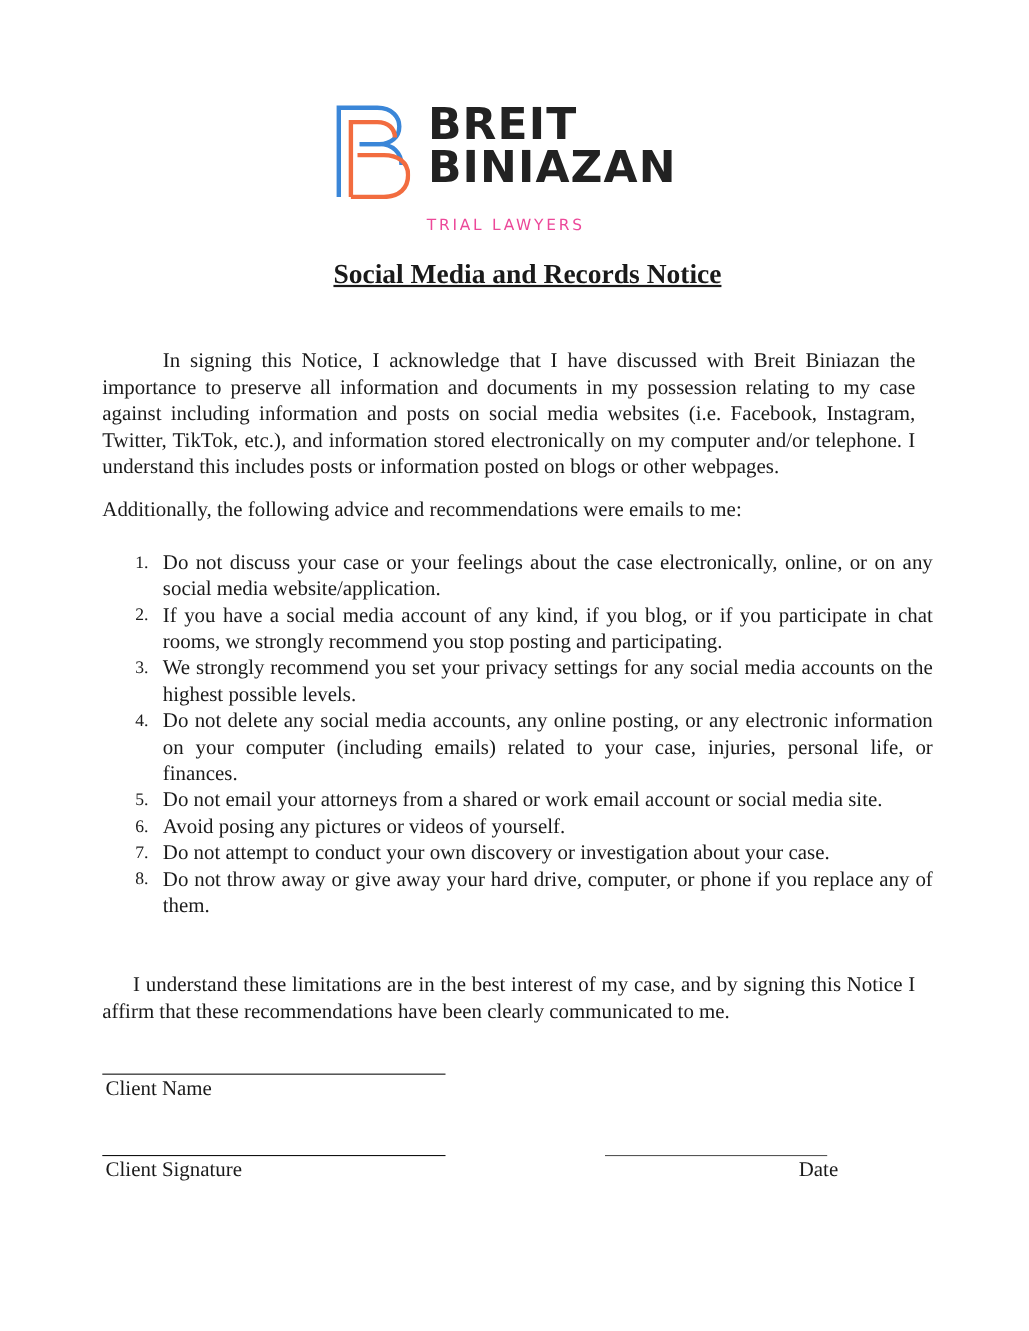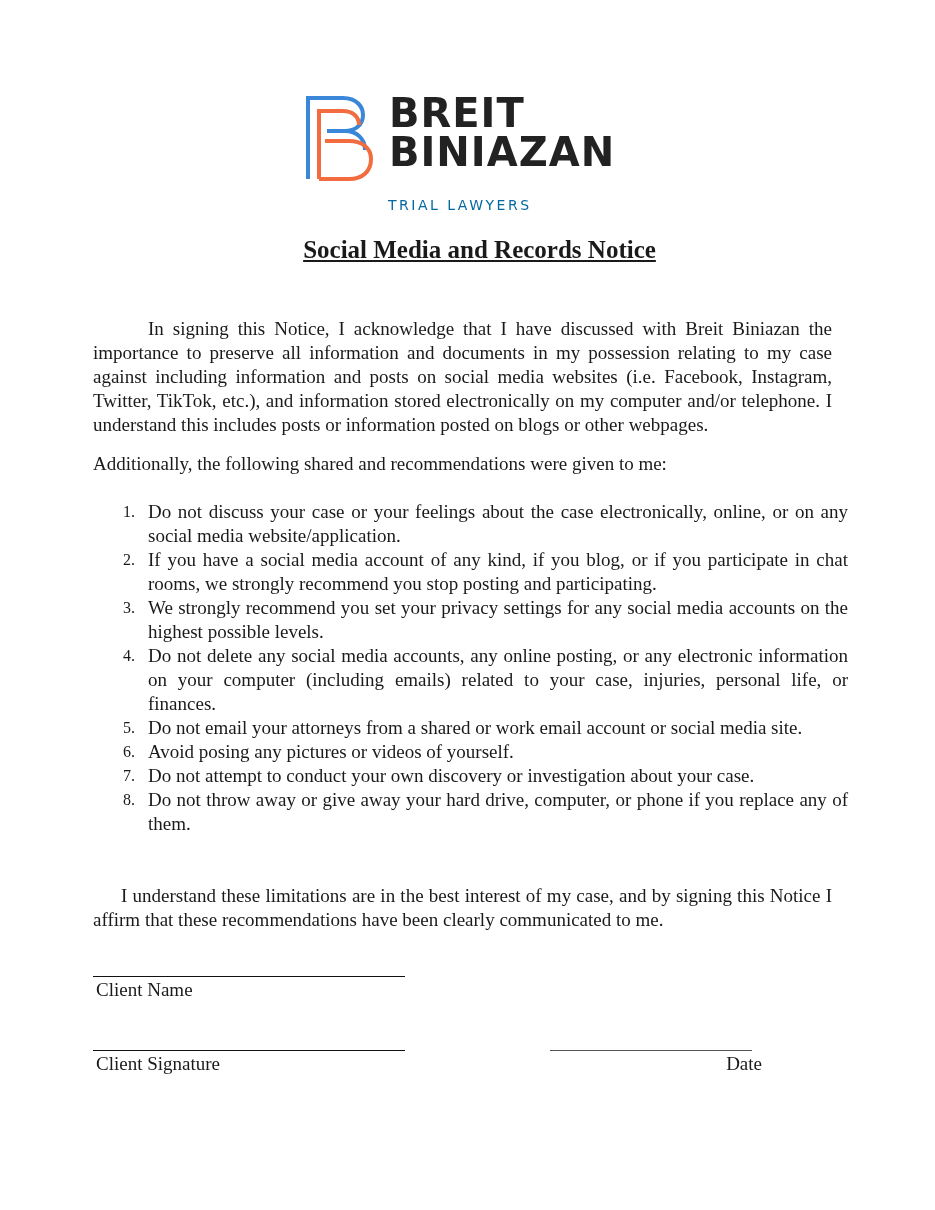--- a/index.html
+++ b/index.html
@@ -3,21 +3,21 @@
 <meta charset="utf-8">
 <style>
   html, body { margin: 0; padding: 0; background: #ffffff; }
   body { width: 935px; height: 1210px; position: relative; overflow: hidden; color: #1a1a1a; }
   .page { position: absolute; left: 0; top: 0; width: 857px; height: 1210px; background: #fff; }
 
   .logo { position: absolute; left: 305px; top: 95px; width: 330px; height: 120px; }
   .logo-mark { position: absolute; left: 0; top: 0; width: 68px; height: 86px; }
   .logo-word { position: absolute; left: 84px; top: -2px; font-family: "DejaVu Sans", sans-serif; font-weight: bold; color: #222; font-size: 40px; line-height: 40px; letter-spacing: 1px; }
   .logo-word div { height: 39px; }
-  .logo-tag { position: absolute; left: 83px; top: 102px; font-family: "DejaVu Sans", sans-serif; color: #0369a1; font-size: 14px; letter-spacing: 2.5px; }
+  .logo-tag { position: absolute; left: 83px; top: 102px; font-family: "DejaVu Sans", sans-serif; color: #ec4899; font-size: 14px; letter-spacing: 2.5px; }
 
   .serif { font-family: "Liberation Serif", serif; }
   .title { position: absolute; left: 0; width: 935px; top: 236px; text-align: center; font-size: 25px; font-weight: bold; text-decoration: underline; padding-left: 12px; }
 
   .para { position: absolute; left: 93px; width: 739px; font-size: 19px; line-height: 24px; text-align: justify; }
   .p1 { top: 284px; text-indent: 55px; margin-top: 33px; }
   .p2 { top: 452px; }
   .p3 { top: 884px; text-indent: 28px; }
 
   .list { position: absolute; left: 93px; top: 500px; width: 755px; margin: 0; padding: 0; list-style: none; font-size: 19px; line-height: 24px; }
@@ -45,21 +45,21 @@
       <div>BREIT</div>
       <div>BINIAZAN</div>
     </div>
     <div class="logo-tag">TRIAL LAWYERS</div>
   </div>
 
   <div class="title serif">Social Media and Records Notice</div>
 
   <div class="para p1 serif">In signing this Notice, I acknowledge that I have discussed with Breit Biniazan the importance to preserve all information and documents in my possession relating to my case against including information and posts on social media websites (i.e. Facebook, Instagram, Twitter, TikTok, etc.), and information stored electronically on my computer and/or telephone. I understand this includes posts or information posted on blogs or other webpages.</div>
 
-  <div class="para p2 serif">Additionally, the following shared and recommendations were given to me:</div>
+  <div class="para p2 serif">Additionally, the following advice and recommendations were emails to me:</div>
 
   <ol class="list serif">
     <li><span class="num">1.</span><span>Do not discuss your case or your feelings about the case electronically, online, or on any social media website/application.</span></li>
     <li><span class="num">2.</span><span>If you have a social media account of any kind, if you blog, or if you participate in chat rooms, we strongly recommend you stop posting and participating.</span></li>
     <li><span class="num">3.</span><span>We strongly recommend you set your privacy settings for any social media accounts on the highest possible levels.</span></li>
     <li><span class="num">4.</span><span>Do not delete any social media accounts, any online posting, or any electronic information on your computer (including emails) related to your case, injuries, personal life, or finances.</span></li>
     <li><span class="num">5.</span><span>Do not email your attorneys from a shared or work email account or social media site.</span></li>
     <li><span class="num">6.</span><span>Avoid posing any pictures or videos of yourself.</span></li>
     <li><span class="num">7.</span><span>Do not attempt to conduct your own discovery or investigation about your case.</span></li>
     <li><span class="num">8.</span><span>Do not throw away or give away your hard drive, computer, or phone if you replace any of them.</span></li>

